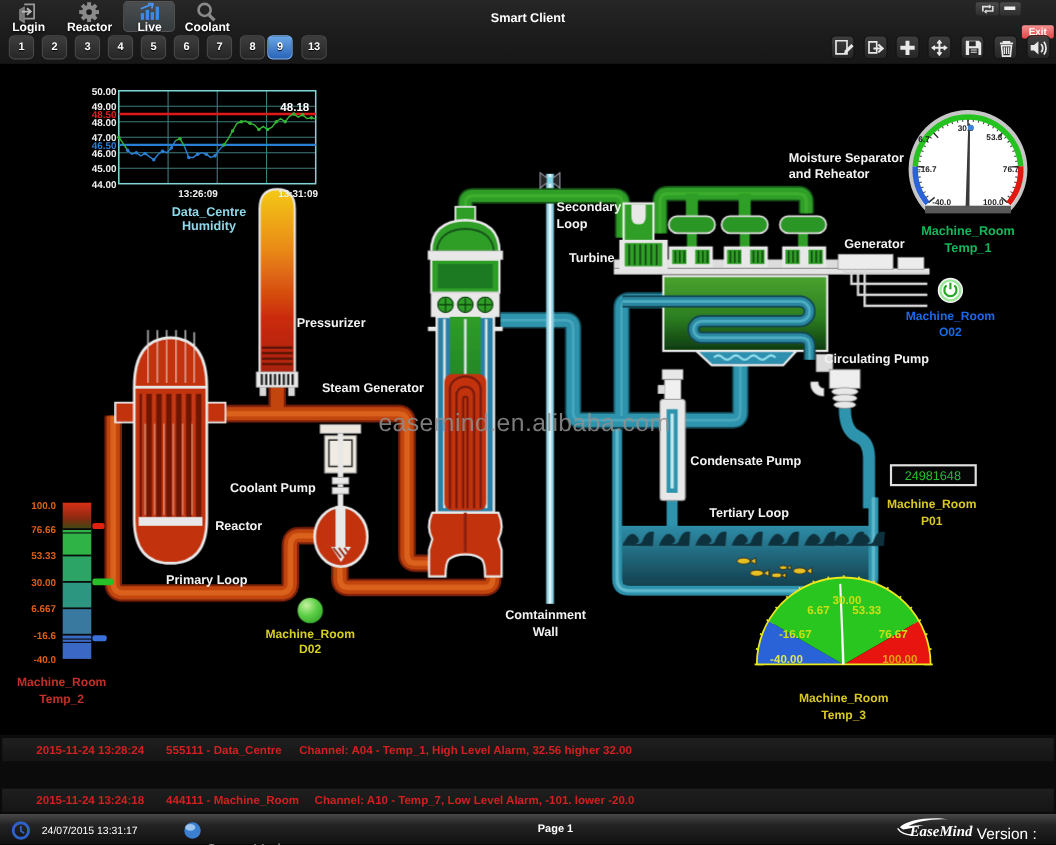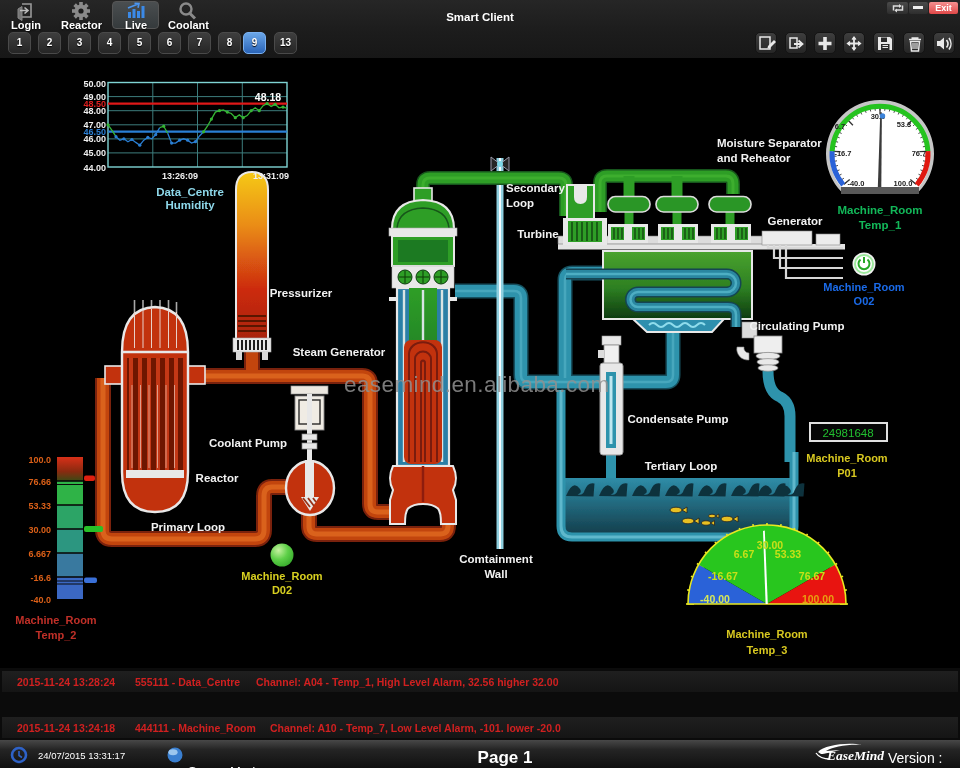--- a/index.html
+++ b/index.html
@@ -13,21 +13,21 @@
 .numbtn{position:absolute;top:32px;width:23px;height:22px;border-radius:5px;
   background:linear-gradient(#3e3e3e,#262626);border:1px solid #4a4a4a;box-sizing:border-box;
   color:#fff;font-weight:bold;font-size:10px;text-align:center;line-height:20px;text-shadow:0 1px 1px #000;}
 .numsel{background:linear-gradient(#6aa6e8,#2a64b8);border:1px solid #7ab0f0;}
 .toolbtn{position:absolute;top:32px;width:22px;height:22px;border-radius:5px;
   background:linear-gradient(#3e3e3e,#262626);border:1px solid #141414;box-sizing:border-box;}
 .winbtn{position:absolute;top:2px;height:12px;border-radius:2px;background:linear-gradient(#4a4a4a,#2e2e2e);}
 #alarms{position:absolute;left:0;top:668px;width:960px;height:72px;background:#0b0b0b;}
 .arow{position:absolute;left:2px;width:956px;height:21px;background:linear-gradient(#1f1f1f,#151515);
   color:#d02020;font-size:10.5px;font-weight:bold;white-space:nowrap;}
-.arow span{position:absolute;top:5px;}
+.arow span{position:absolute;top:5px;margin-left:16px;}
 #statusbar{position:absolute;left:0;top:740px;width:960px;height:28px;
   background:linear-gradient(#484848,#242424 35%,#101010);color:#fff;font-size:9px;}
 .abs{position:absolute;}
 </style>
 </head>
 <body>
 <div id="page">
 <svg class="abs" style="left:0;top:58px" width="960" height="610" viewBox="0 58 960 610">
 
 <g id="plant">
@@ -600,21 +600,21 @@
       </div>
   <div class="menuitem" style="left:116px;width:40px">
         <div class="lbl">Live</div>
       </div>
   <div class="menuitem" style="left:168px;width:40px">
         <div class="lbl">Coolant</div>
       </div>
   <div class="abs" style="left:430px;top:11px;width:100px;text-align:center;color:#fff;font-weight:bold;font-size:11.5px;">Smart Client</div>
   <div class="winbtn" style="left:887px;width:21px"></div>
   <div class="winbtn" style="left:909px;width:19px"></div>
-  <div class="winbtn" style="left:929px;width:29px;background:linear-gradient(#f49090,#e04848);color:#fff;font-size:9px;font-weight:bold;text-align:center;line-height:12px;">Exit</div>
+  <div class="winbtn" style="left:929px;width:29px;background:linear-gradient(#f49090,#e04848);color:#fff;font-size:9px;font-weight:bold;text-align:center;line-height:12px;margin-top:21px;">Exit</div>
   <div class="numbtn" style="left:8px">1</div>
   <div class="numbtn" style="left:38px">2</div>
   <div class="numbtn" style="left:68px">3</div>
   <div class="numbtn" style="left:98px">4</div>
   <div class="numbtn" style="left:128px">5</div>
   <div class="numbtn" style="left:158px">6</div>
   <div class="numbtn" style="left:188px">7</div>
   <div class="numbtn" style="left:218px">8</div>
   <div class="numbtn numsel" style="left:243px">9</div>
   <div class="numbtn" style="left:274px">13</div>
@@ -721,17 +721,17 @@
   <svg class="abs" style="left:0;top:0" width="960" height="28" viewBox="0 0 960 28">
     <circle cx="19" cy="15" r="7" fill="none" stroke="#2e62c8" stroke-width="2.6"></circle>
     <path d="M19,11 v4.5 l3,2" stroke="#2e62c8" stroke-width="1.6" fill="none"></path>
     <circle cx="175" cy="15" r="7.5" fill="#3a7fd0"></circle>
     <ellipse cx="173" cy="12.2" rx="4.6" ry="3" fill="#9cc6ee"></ellipse>
     <path d="M818,12 c6,-7 30,-10 44,-7 c-14,-1 -30,2 -36,6 l 14,-1 c-8,2 -16,4 -19,4 z" fill="#fff"></path>
     <path d="M816,13 q 4,6 14,6" stroke="#fff" stroke-width="1.3" fill="none"></path>
   </svg>
   <div class="abs" style="left:38px;top:10px;font-size:9.5px;">24/07/2015 13:31:17</div>
   <div class="abs" style="left:188px;top:24px;font-size:13px;">Server Mode</div>
-  <div class="abs" style="left:445px;top:8px;width:120px;text-align:center;font-weight:bold;font-size:17px;">Page 1</div>
+  <div class="abs" style="left:445px;top:8px;width:120px;text-align:center;font-weight:bold;font-size:10px;">Page 1</div>
   <div class="abs" style="left:827px;top:8px;font-size:13.5px;font-weight:bold;font-style:italic;font-family:'Liberation Serif',serif;">EaseMind</div>
   <div class="abs" style="left:888px;top:10px;font-size:14px;">Version : 1.0.5</div>
 </div>
 </div>
 
 </body></html>

